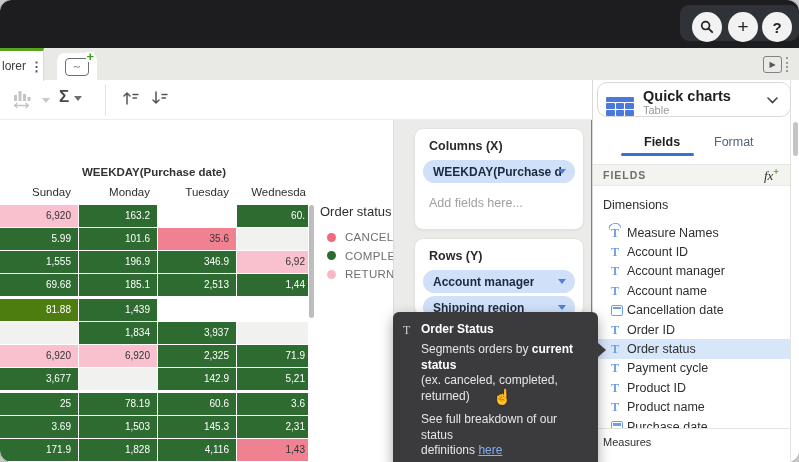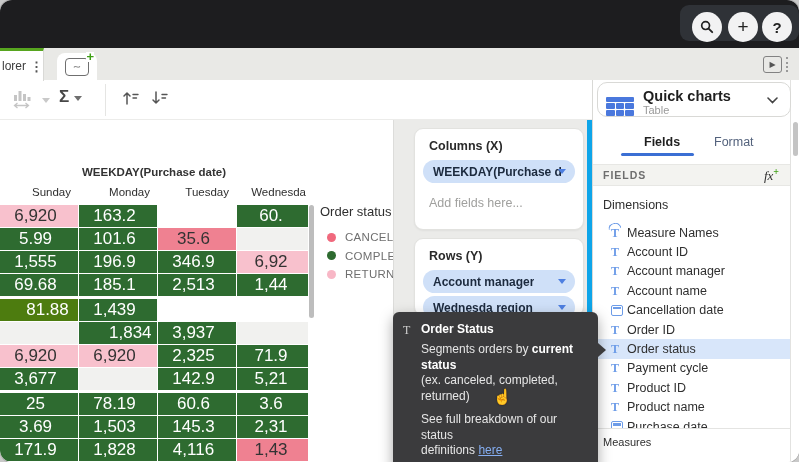--- a/index.html
+++ b/index.html
@@ -45,34 +45,34 @@
   
   .canvas{left:0;top:120px;width:393px;height:342px;background:#fff;}
   .tbl-title{left:0;top:46px;width:308px;text-align:center;font-size:11.5px;font-weight:bold;color:#333;}
   .tbl-headers{left:0;top:66px;width:308px;display:flex;}
   .tbl-headers .hcell{width:78px;margin-right:1px;text-align:right;font-size:11.5px;color:#2f2f2f;
        padding-right:7px;box-sizing:border-box;overflow:hidden;white-space:nowrap;cursor:pointer;}
   .tbl-headers .hcell:last-child{width:71px;padding-right:2px;margin-right:0;}
   .grid{left:0;top:85px;width:308px;}
   .grow{display:flex;margin-bottom:1px;}
   .grow.group-start{margin-top:3px;}
-  .cell{width:78px;height:22px;line-height:22px;margin-right:1px;text-align:center;font-size:17px;
+  .cell{width:78px;height:22px;line-height:22px;margin-right:1px;text-align:right;font-size:10px;
        padding-right:7px;box-sizing:border-box;overflow:hidden;white-space:nowrap;cursor:pointer;}
   .grow .cell:last-child{width:71px;padding-right:3px;margin-right:0;}
   .tbl-scroll{left:308px;top:85px;width:6px;height:257px;}
   .tbl-thumb{position:absolute;left:1px;top:0;width:5px;height:113px;background:#bdbdbd;border-radius:3px;cursor:pointer;}
   
   .legend{left:320px;top:84px;}
   .legend-title{font-size:13px;color:#2f2f2f;margin-bottom:9px;}
   .legend-item{display:flex;align-items:center;height:18.5px;cursor:pointer;}
   .legend-dot{width:9px;height:9px;border-radius:50%;margin-left:7px;margin-right:9px;flex:none;}
   .legend-lbl{font-size:11.5px;color:#6f6f6f;letter-spacing:.3px;}
   
   .shelf-panel{left:393px;top:120px;width:199px;height:342px;background:#ebebe9;
-       border-left:1px solid #dcdcda;border-right:5px solid #0ea5e9;box-sizing:border-box;}
+       border-left:1px solid #dcdcda;border-right:1px solid #0ea5e9;box-sizing:border-box;}
   .card{position:absolute;left:20px;width:170px;background:#fff;border:1px solid #e2e2df;border-radius:9px;
        box-shadow:0 1px 2px rgba(0,0,0,.05);box-sizing:border-box;}
   .card-title{font-size:12.5px;font-weight:bold;color:#2a2a2a;margin:10px 0 0 14px;}
   .pill{position:relative;margin:7px 8px 0 8px;height:23px;background:#cfe0f8;border-radius:12px;
        display:flex;align-items:center;cursor:pointer;}
   .pill .ptxt{font-size:12px;font-weight:bold;color:#1c2a3e;margin-left:10px;white-space:nowrap;overflow:hidden;max-width:128px;}
   .pill .carat{position:absolute;right:9px;border-top-color:#4e7fe1;margin:0;}
   .drop-hint{font-size:12.5px;color:#a0a09e;margin:13px 0 0 14px;cursor:pointer;}
   .mark-row{position:absolute;left:6px;display:flex;align-items:center;}
   .mark-icon{width:20px;height:20px;border:1px solid #dcdcdc;border-radius:50%;background:#fff;
@@ -289,21 +289,21 @@
       </div>
       <div class="drop-hint">Add fields here...</div>
     </div>
     <div class="card" style="top:118px;height:78px;">
       <div class="card-title">Rows (Y)</div>
       <div class="pill">
         <span class="ptxt">Account manager</span>
         <span class="carat"></span>
       </div>
       <div class="pill" style="margin-top:3px;">
-        <span class="ptxt">Wednesda region</span>
+        <span class="ptxt">Shipping region</span>
         <span class="carat"></span>
       </div>
     </div>
     <div class="card" style="top:284px;height:58px;">
       <div class="mark-row" style="top:13px;">
         <span class="mark-icon">
           <span class="b" style="height:8px;background:#4472d8;"></span>
           <span class="b" style="height:11px;background:#f0b429;"></span>
           <span class="b" style="height:7px;background:#e4574d;"></span>
         </span>

